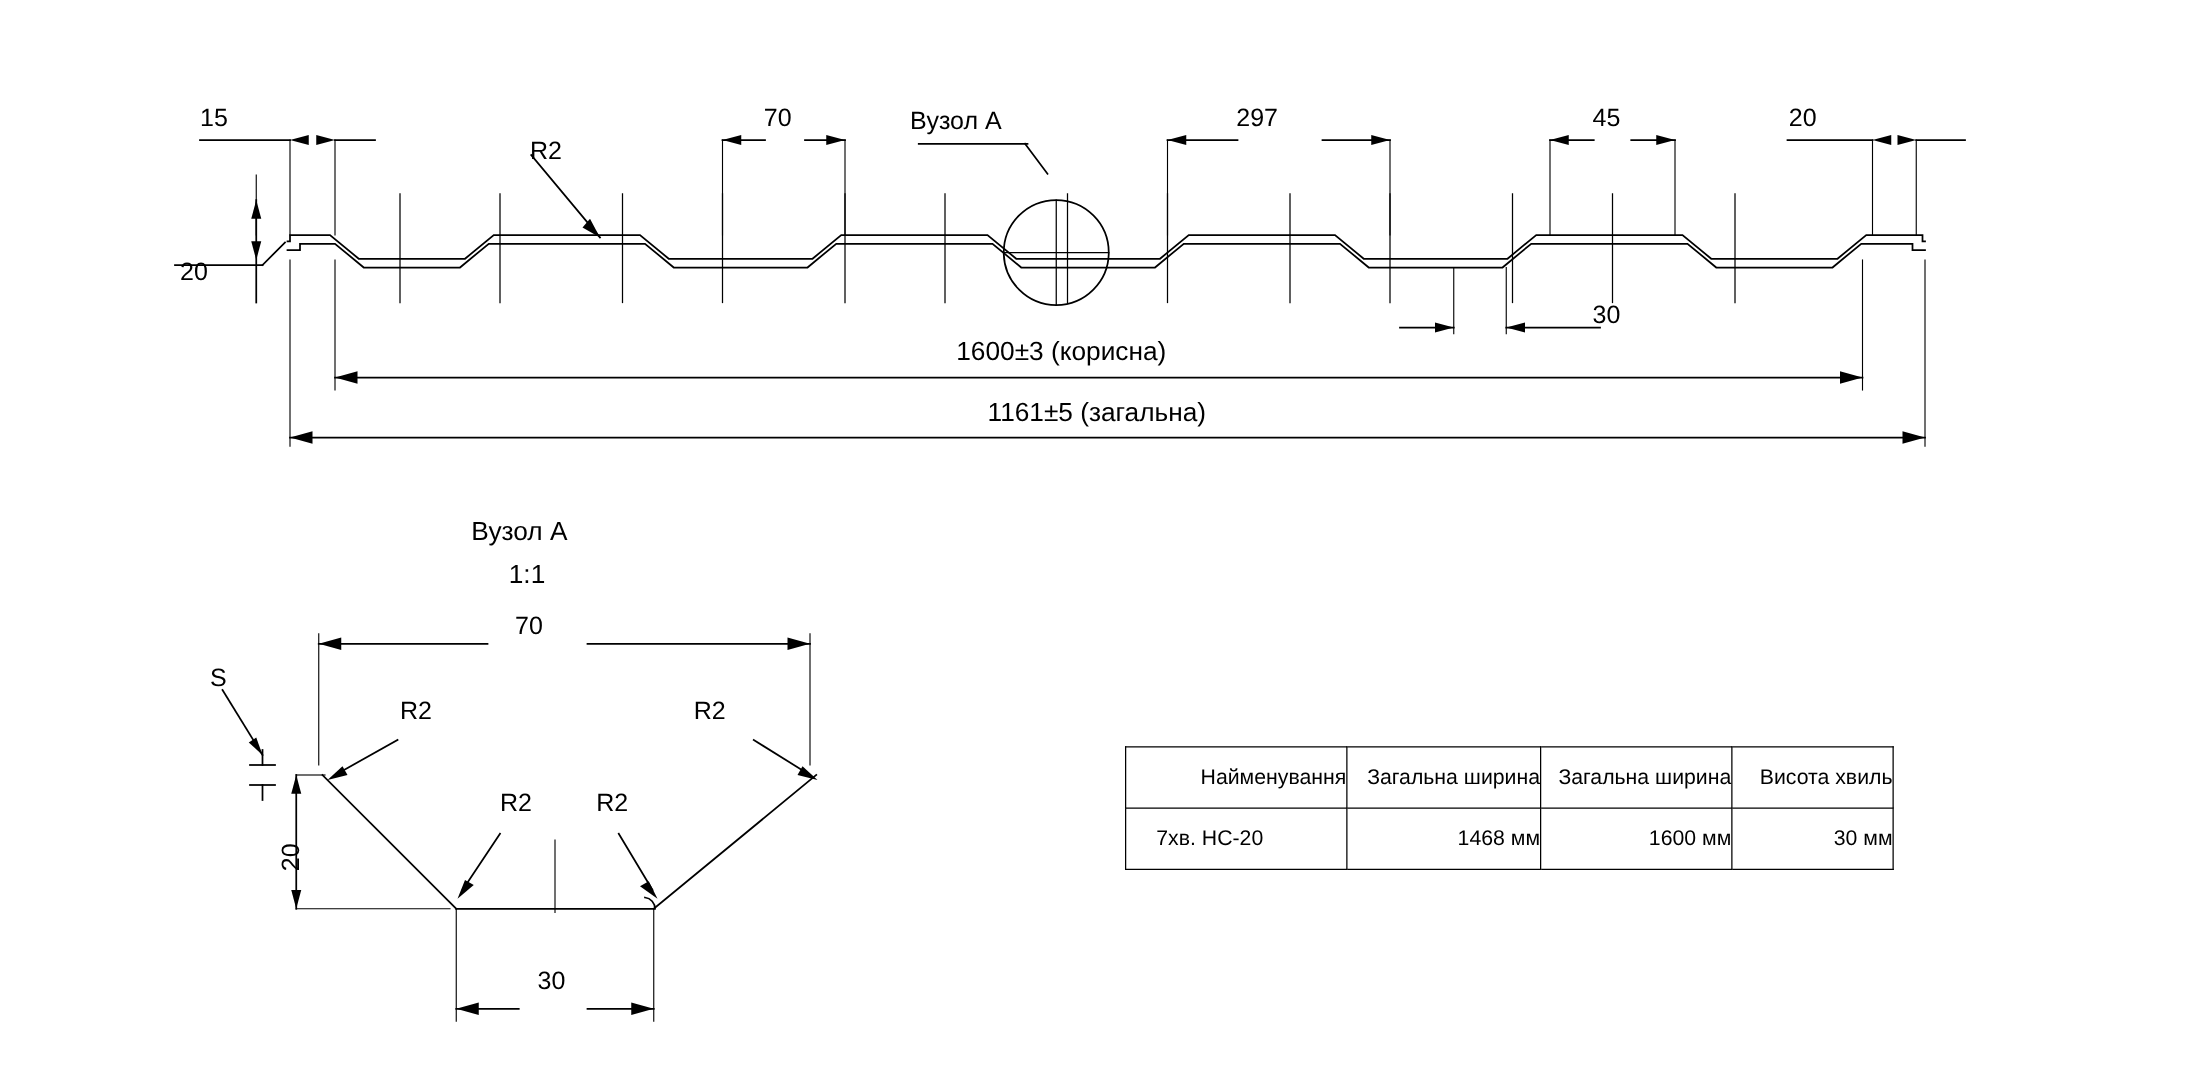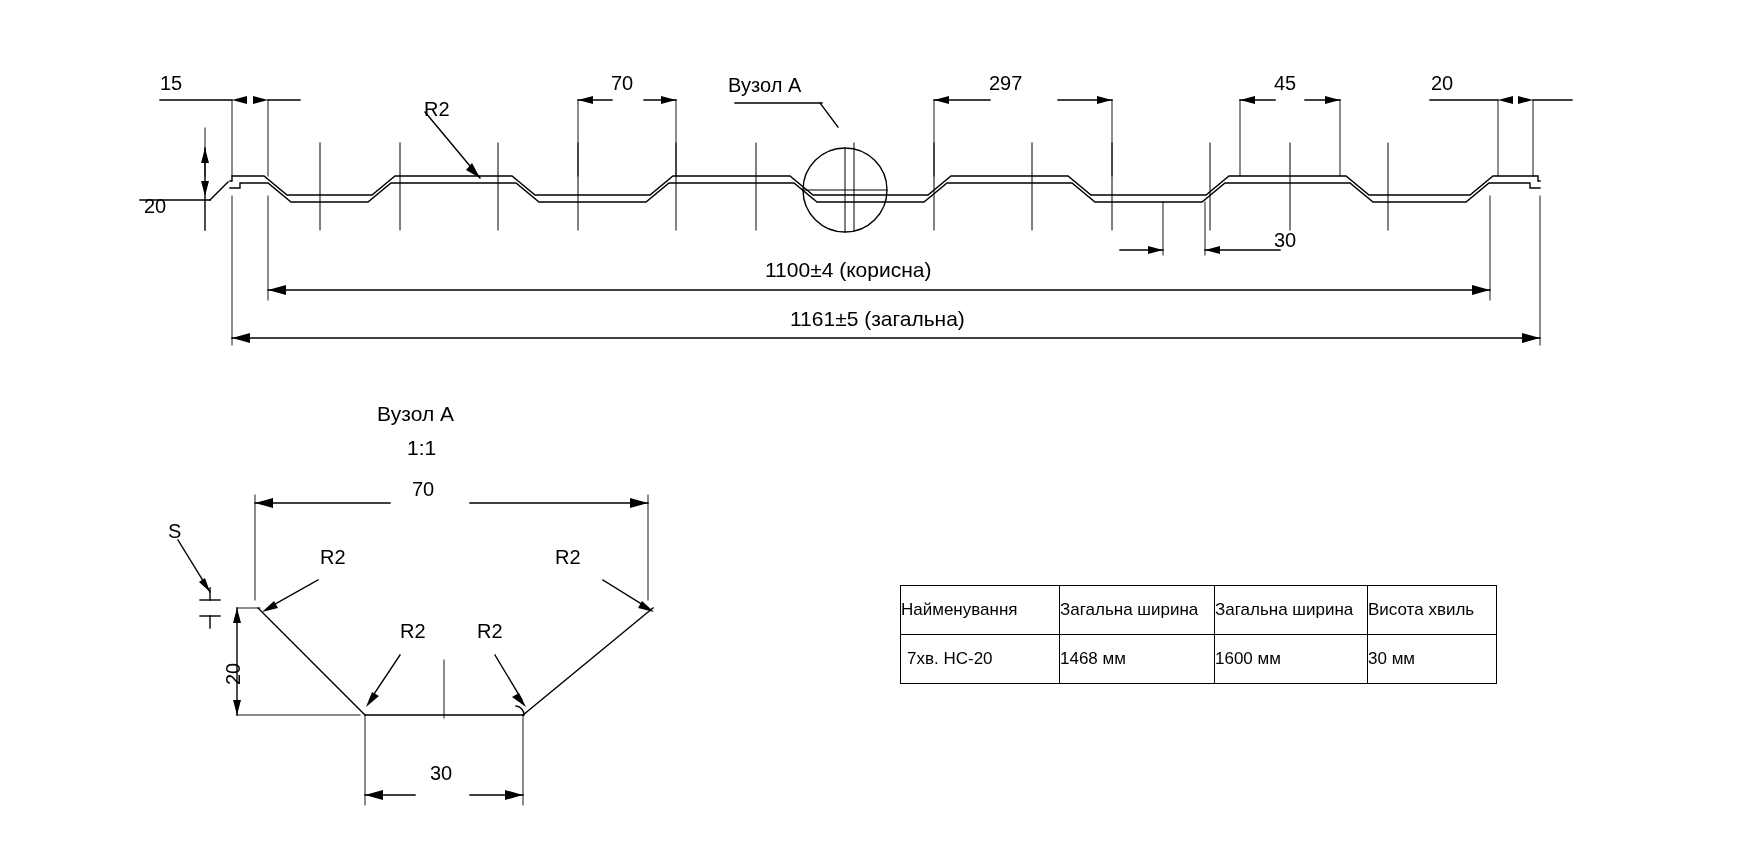--- a/index.html
+++ b/index.html
@@ -10,21 +10,21 @@
   body {
     width: 1754px;
     height: 856px;
     font-family: "Liberation Sans", sans-serif;
     color: #000000;
     position: relative;
     overflow: hidden;
   }
   #root {
     position: absolute;
-    left: 0; top: 0;
+    left: 0; top: 12px;
     width: 1754px;
     height: 796px;
   }
   svg.drawing {
     position: absolute;
     left: 0; top: 0;
     width: 1754px;
     height: 856px;
   }
   .lbl {
@@ -41,29 +41,29 @@
     position: absolute;
     left: 900px;
     top: 585px;
     border-collapse: collapse;
   }
   #spec-table th, #spec-table td {
     border: 1.6px solid #000;
     font-weight: normal;
     font-family: "Liberation Sans", sans-serif;
     font-size: 17px;
-    text-align: left;
+    text-align: right;
     padding: 0;
     height: 48px;
   }
   #spec-table th.c0, #spec-table td.c0 { width: 152px; }
   #spec-table th.c1, #spec-table td.c1 { width: 154px; }
   #spec-table th.c2, #spec-table td.c2 { width: 152px; }
   #spec-table th.c3, #spec-table td.c3 { width: 128px; }
-  #spec-table td.c0 { text-align: left; padding-left: 6px; }
+  #spec-table td.c0 { text-align: left; padding-left: 24px; }
   #table-title {
     position: absolute;
     left: 1012px;
     top: 535px;
     font-size: 21px;
     white-space: nowrap;
     transform: translateX(-50%);
   }
 </style>
 </head>
@@ -304,21 +304,21 @@
 
   <div class="lbl" style="left:160px; top:72px;">15</div>
   <div class="lbl" style="left:144px; top:195px;">20</div>
   <div class="lbl" style="left:424px; top:98px;">R2</div>
   <div class="lbl" style="left:611px; top:72px;">70</div>
   <div class="lbl" style="left:728px; top:74px;">Вузол  А</div>
   <div class="lbl" style="left:989px; top:72px;">297</div>
   <div class="lbl" style="left:1274px; top:72px;">45</div>
   <div class="lbl" style="left:1431px; top:72px;">20</div>
   <div class="lbl" style="left:1274px; top:229px;">30</div>
-  <div class="lbl big" style="left:765px; top:258px;">1100±4 (корисна)</div>
+  <div class="lbl big" style="left:765px; top:258px;">1600±3 (корисна)</div>
   <div class="lbl big" style="left:790px; top:307px;">1161±5 (загальна)</div>
 
   <div class="lbl big" style="left:377px; top:402px;">Вузол А</div>
   <div class="lbl big" style="left:407px; top:436px;">1:1</div>
   <div class="lbl" style="left:412px; top:478px;">70</div>
   <div class="lbl" style="left:168px; top:520px;">S</div>
   <div class="lbl rot" style="left:222px; top:685px;">20</div>
   <div class="lbl" style="left:430px; top:762px;">30</div>
   <div class="lbl" style="left:320px; top:546px;">R2</div>
   <div class="lbl" style="left:555px; top:546px;">R2</div>

